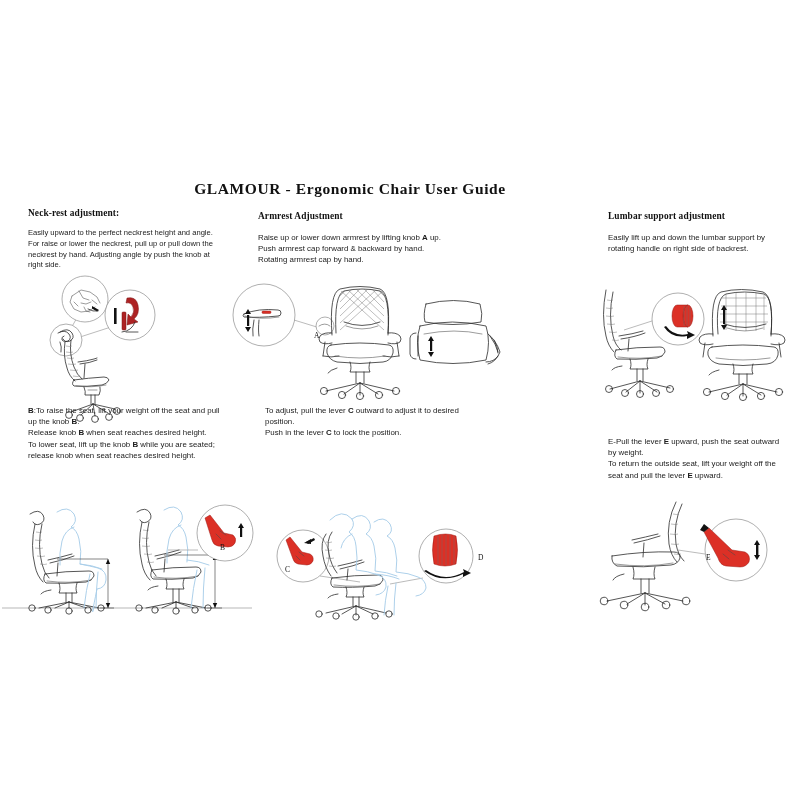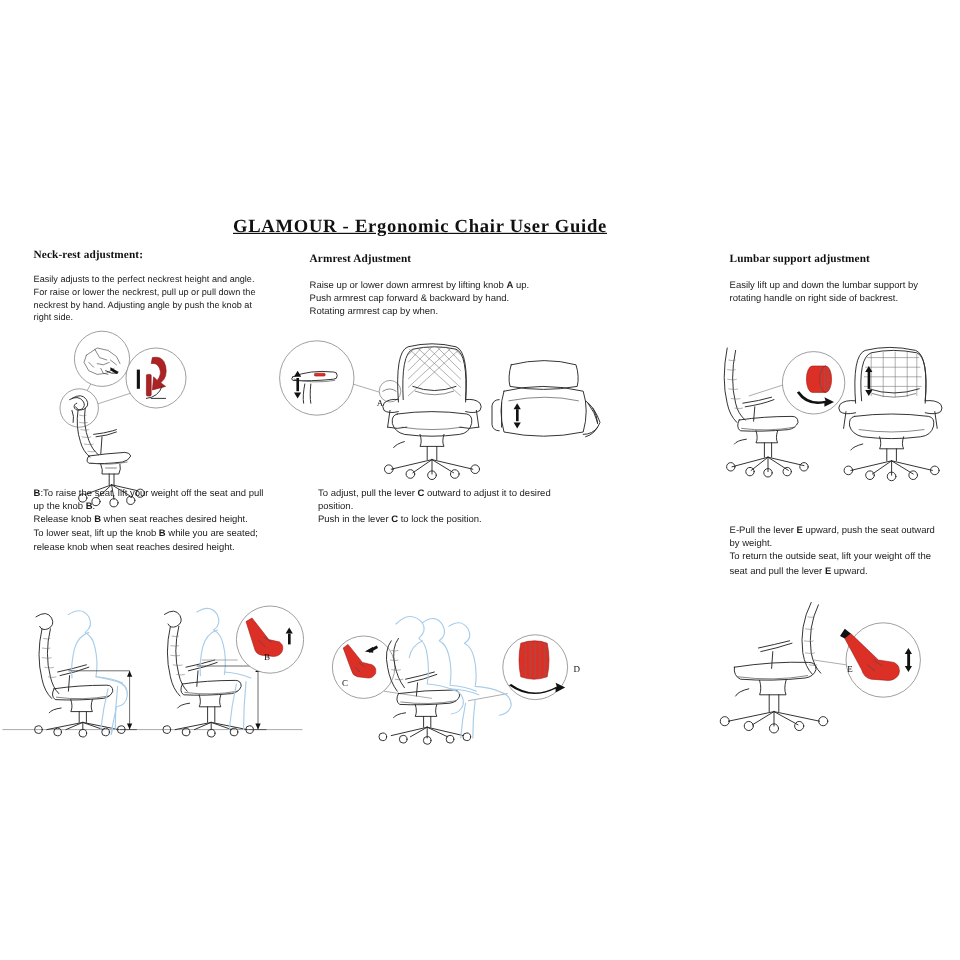--- a/index.html
+++ b/index.html
@@ -13,21 +13,20 @@
   }
   .page{position:absolute;inset:0;}
 
   
   .doc-title{
     position:absolute;top:180px;left:0;width:700px;
     text-align:center;
     font-family:"Liberation Serif", serif;
     font-size:15.5px;font-weight:bold;letter-spacing:.6px;
     color:#111;
-    text-decoration:underline;
   }
 
   
   .sec-head{
     font-size:9.4px;font-weight:bold;color:#111;letter-spacing:.1px;
     white-space:nowrap;
     font-family:Liberation Serif, serif;
   }
   .body-text{
     font-size:7.6px;line-height:1.42;color:#1b1b1b;
@@ -76,21 +75,21 @@
   .floor{stroke:#9a9a9a;stroke-width:.7;}
 </style>
 </head>
 <body>
 
 <div class="page">
 
   <div class="doc-title">GLAMOUR - Ergonomic Chair User Guide</div>
 
   <div class="blk sec-head" id="head-neck">Neck-rest adjustment:</div>
-  <div class="blk body-text" id="text-neck">Easily adjusts to the perfect neckrest height and angle. For  raise or lower the neckrest, pull up or pull down the neckrest by hand. Adjusting angle by push the knob at right side.</div>
+  <div class="blk body-text" id="text-neck">Easily upward to the perfect neckrest height and angle. For  raise or lower the neckrest, pull up or pull down the neckrest by hand. Adjusting angle by push the knob at right side.</div>
 
   <div class="illus" id="illus-neck">
     <svg width="200" height="115" viewBox="0 0 200 115">
 
       <g>
         <path class="leader" d="M57 38 L47 56"></path>
         <path class="leader" d="M92 50 L55 62"></path>
       </g>
 
       <g>
@@ -167,21 +166,21 @@
   <div class="blk body-text mid" id="text-seatheight">
     <div><b>B</b>:To raise the seat, lift your weight off the seat and pull up the knob <b>B</b>.</div>
     <div>Release knob <b>B</b> when seat reaches desired height.</div>
     <div>To lower seat, lift up the knob <b>B</b> while you are seated; release knob when seat reaches desired height.</div>
   </div>
 
   <div class="blk sec-head" id="head-arm">Armrest Adjustment</div>
   <div class="blk body-text mid" id="text-arm">
     <div>Raise up or lower down armrest by lifting knob <b>A</b> up.</div>
     <div>Push armrest cap forward &amp; backward by hand.</div>
-    <div>Rotating armrest cap by when.</div>
+    <div>Rotating armrest cap by hand.</div>
   </div>
 
   <div class="illus" id="illus-arm">
     <svg width="258" height="115" viewBox="0 0 258 115">
 
       <path class="leader" d="M62 42 L88 50"></path>
 
       <g>
         <circle class="cal" cx="32" cy="37" r="31"></circle>
         <path class="ln" d="M12 36 q14 -6 34 -4 q3 0 3 3 q0 3 -3 3 q-20 2 -34 1 q-2 -1 0 -3 z"></path>

